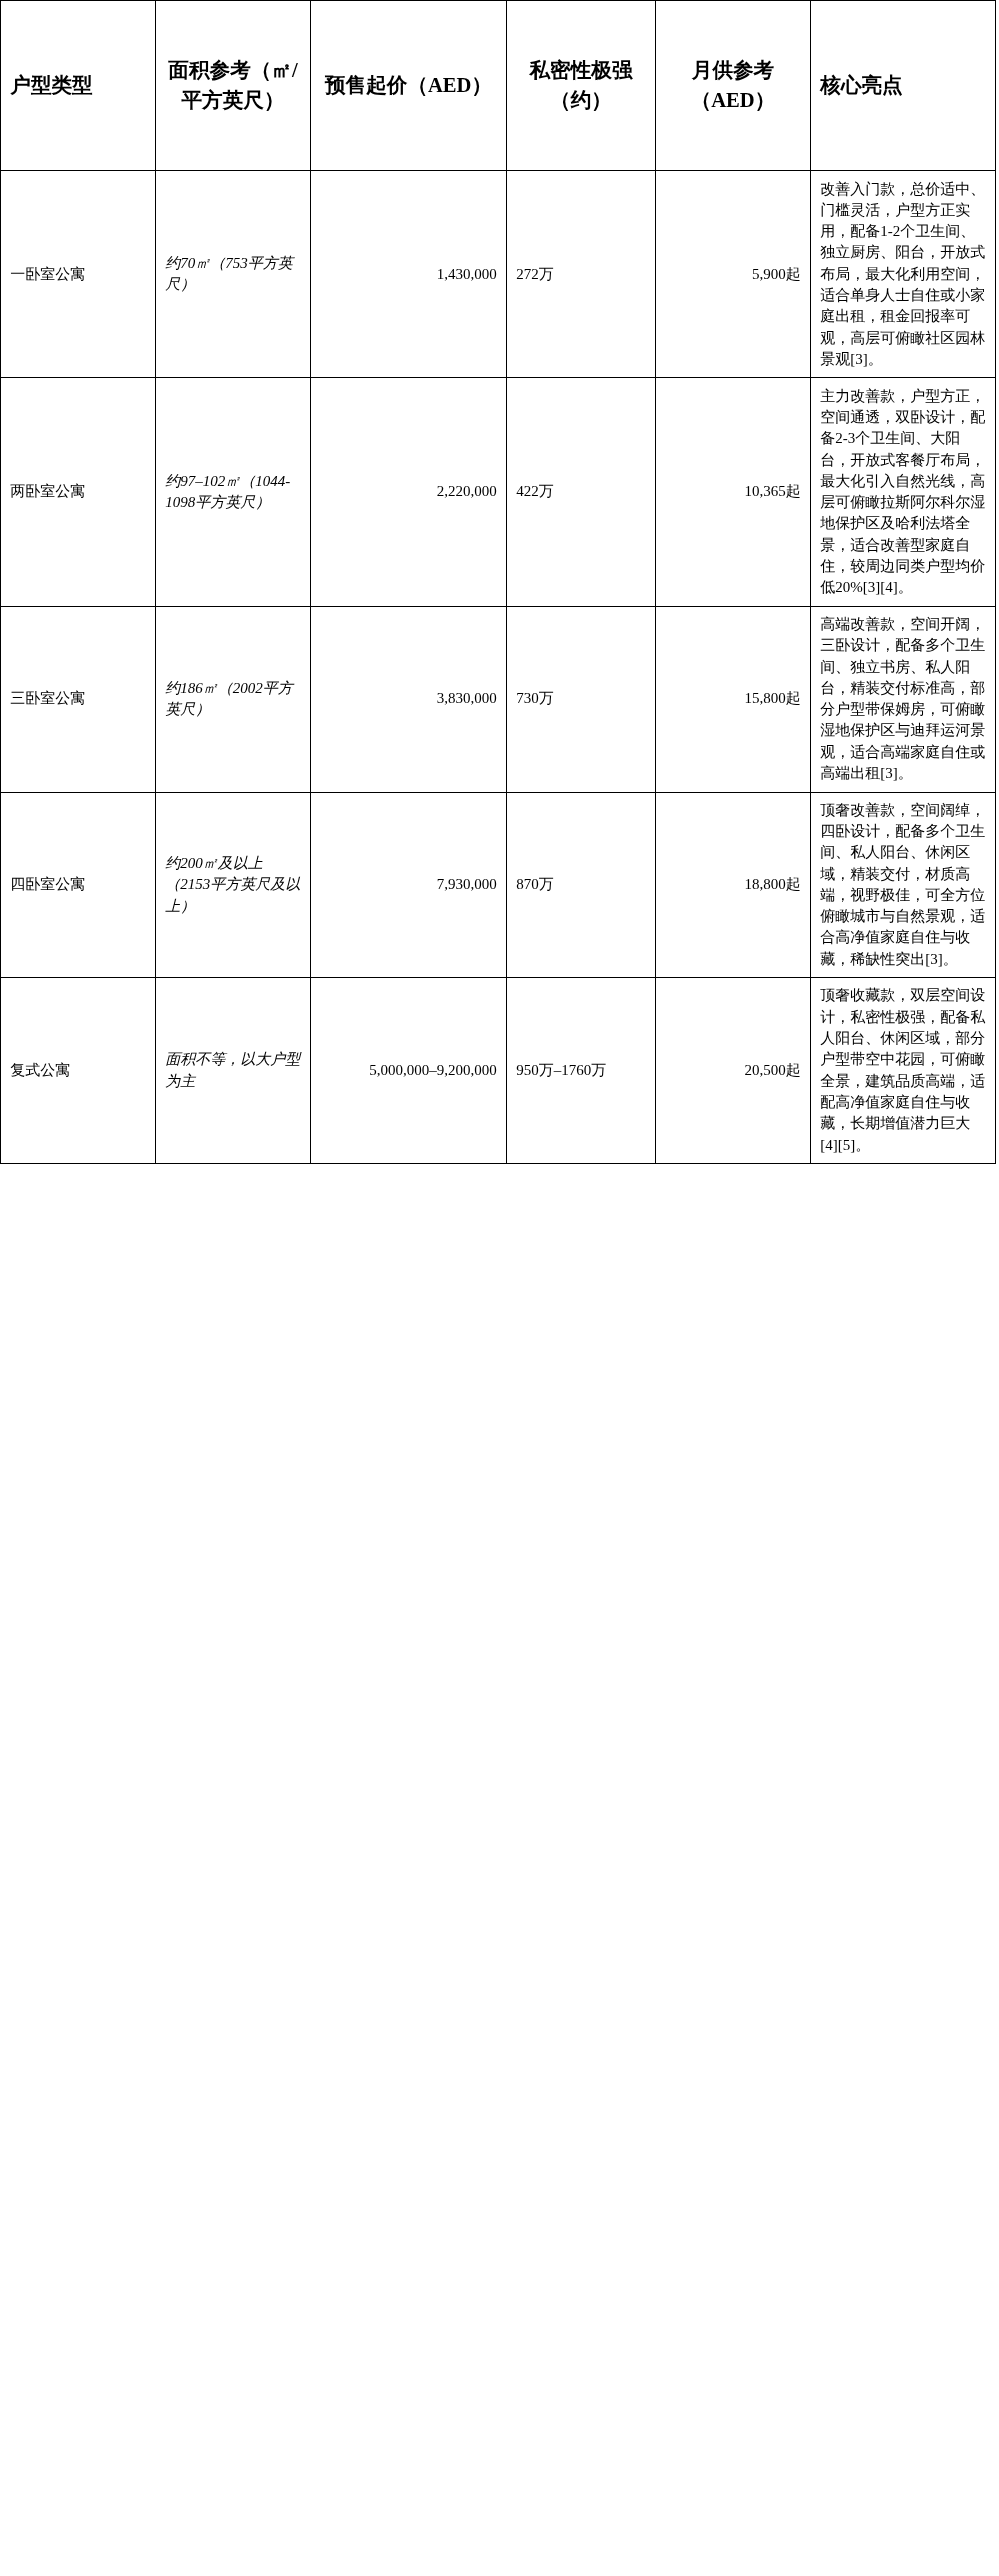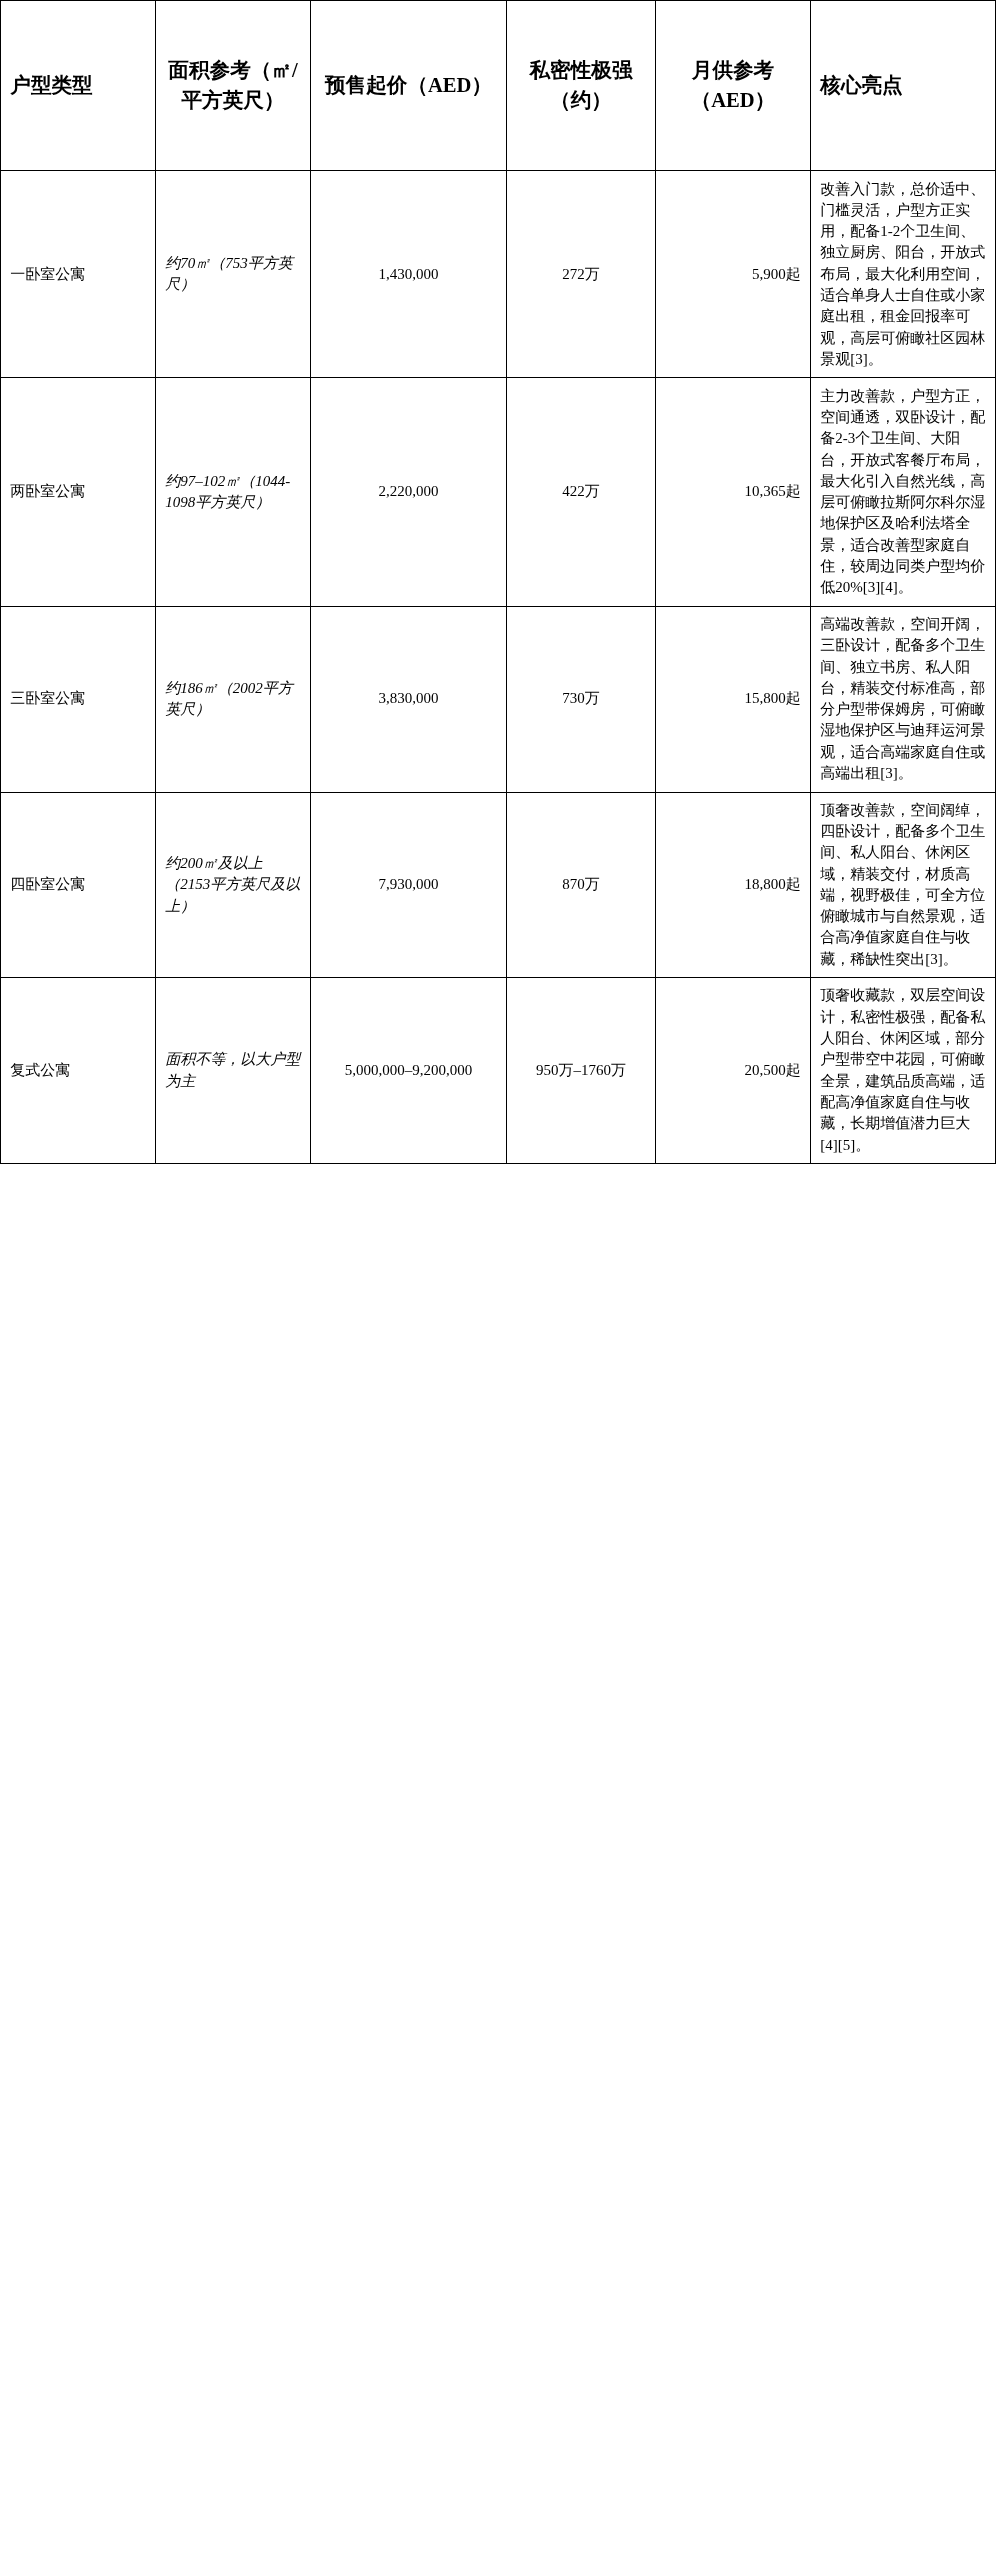--- a/index.html
+++ b/index.html
@@ -53,25 +53,25 @@
   td.cell-type {
     text-align: left;
     vertical-align: middle;
   }
   td.cell-area {
     text-align: left;
     vertical-align: middle;
     font-style: italic;
   }
   td.cell-price {
-    text-align: center;
+    text-align: right;
     vertical-align: middle;
   }
   td.cell-cny {
-    text-align: center;
+    text-align: left;
     vertical-align: middle;
   }
   td.cell-monthly {
     text-align: right;
     vertical-align: middle;
   }
   td.cell-highlight {
     text-align: left;
     vertical-align: middle;
   }

